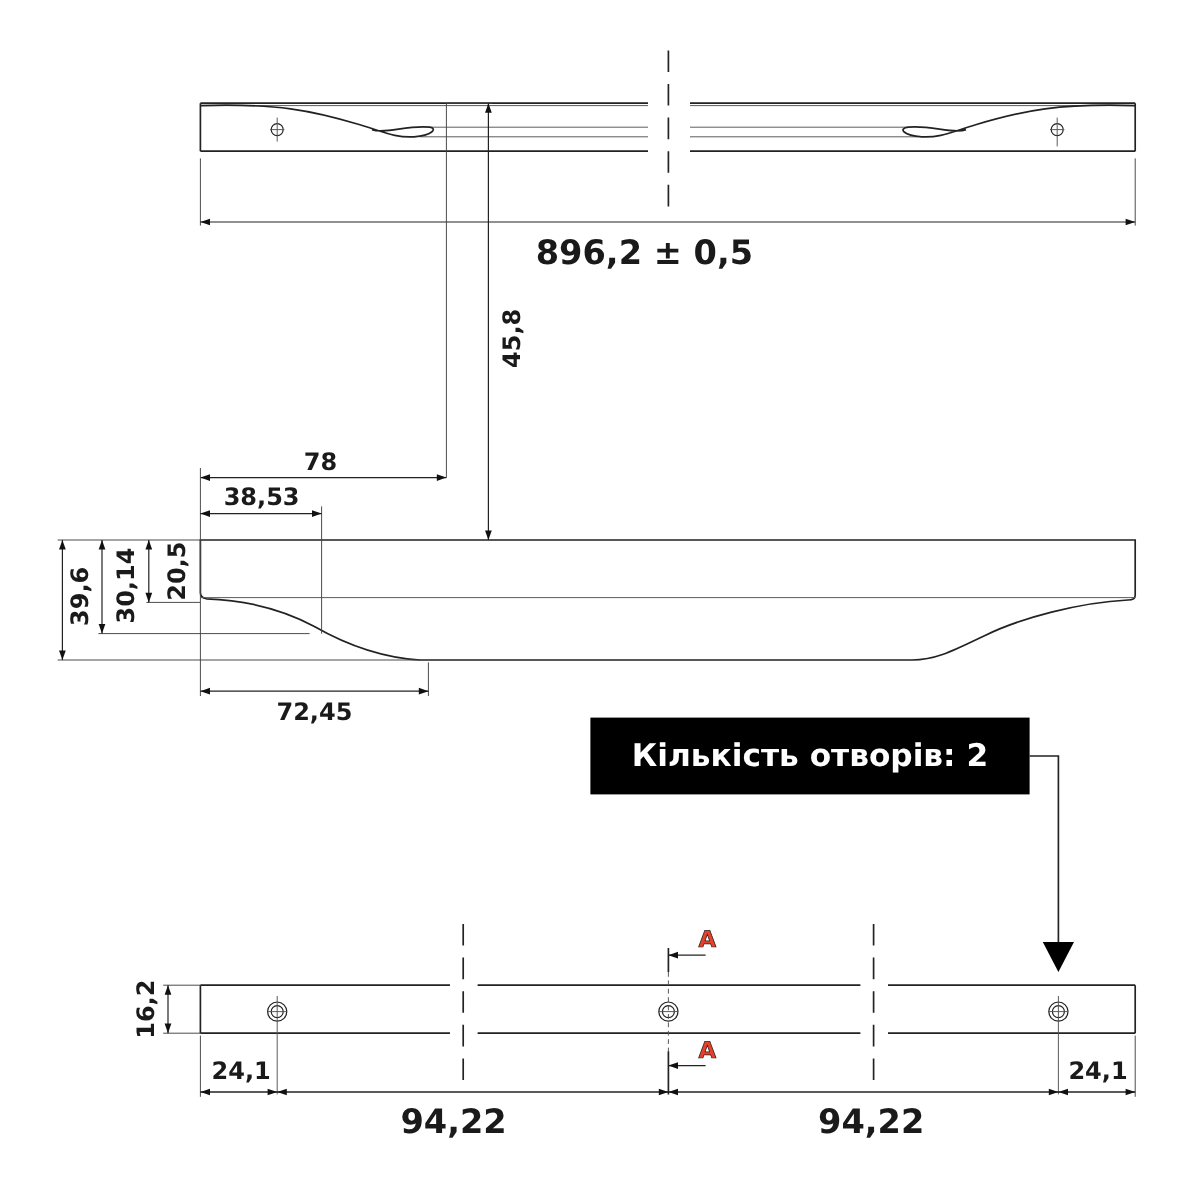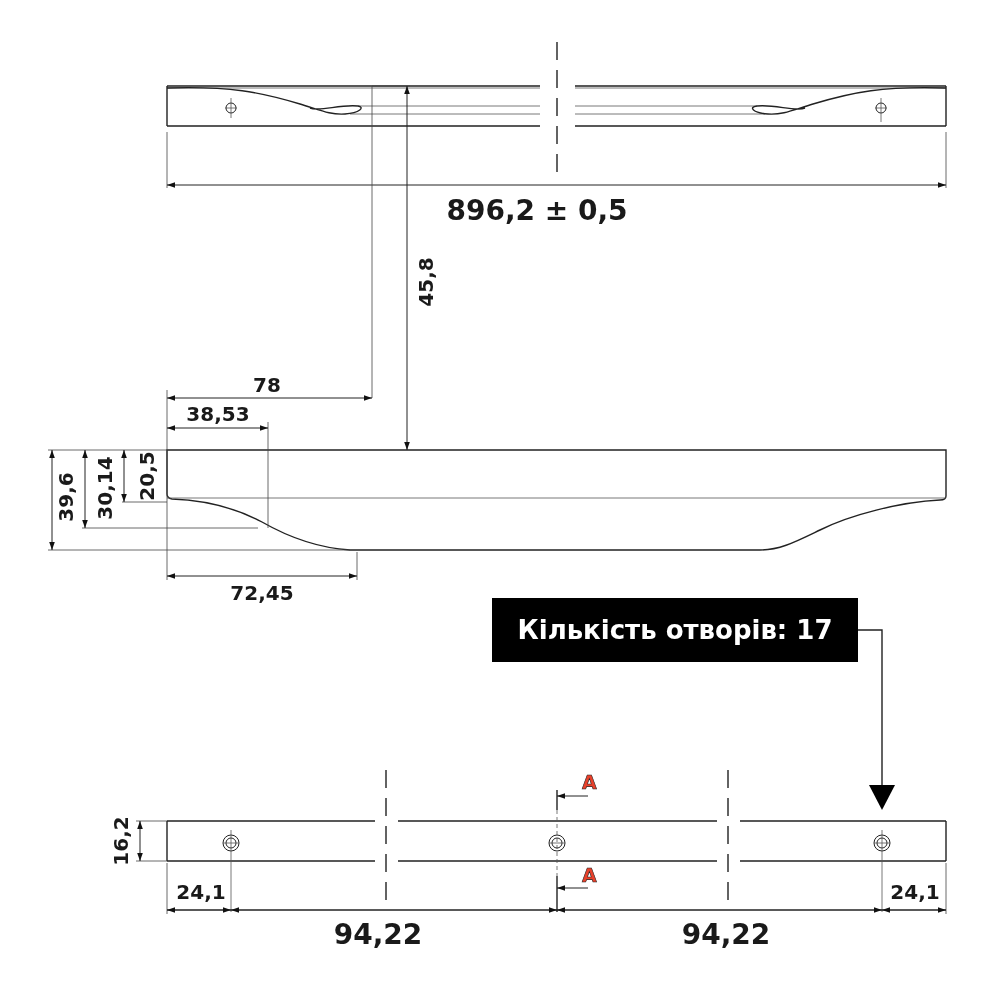--- a/index.html
+++ b/index.html
@@ -140,13 +140,13 @@
     <line class="dim" x1="231" y1="910" x2="557" y2="910" marker-start="url(#arr)" marker-end="url(#arr)"></line>
     <line class="dim" x1="557" y1="910" x2="882" y2="910" marker-start="url(#arr)" marker-end="url(#arr)"></line>
     <line class="dim" x1="882" y1="910" x2="946" y2="910" marker-start="url(#arr)" marker-end="url(#arr)"></line>
     <text class="lbl mid" x="201" y="899" text-anchor="middle">24,1</text>
     <text class="lbl mid" x="915" y="899" text-anchor="middle">24,1</text>
     <text class="lbl big" x="378" y="944" text-anchor="middle">94,22</text>
     <text class="lbl big" x="726" y="944" text-anchor="middle">94,22</text>
   </g>
 </svg>
 
-<div class="callout">Кількість отворів: 17</div>
+<div class="callout">Кількість отворів: 2</div>
 
 </body></html>

